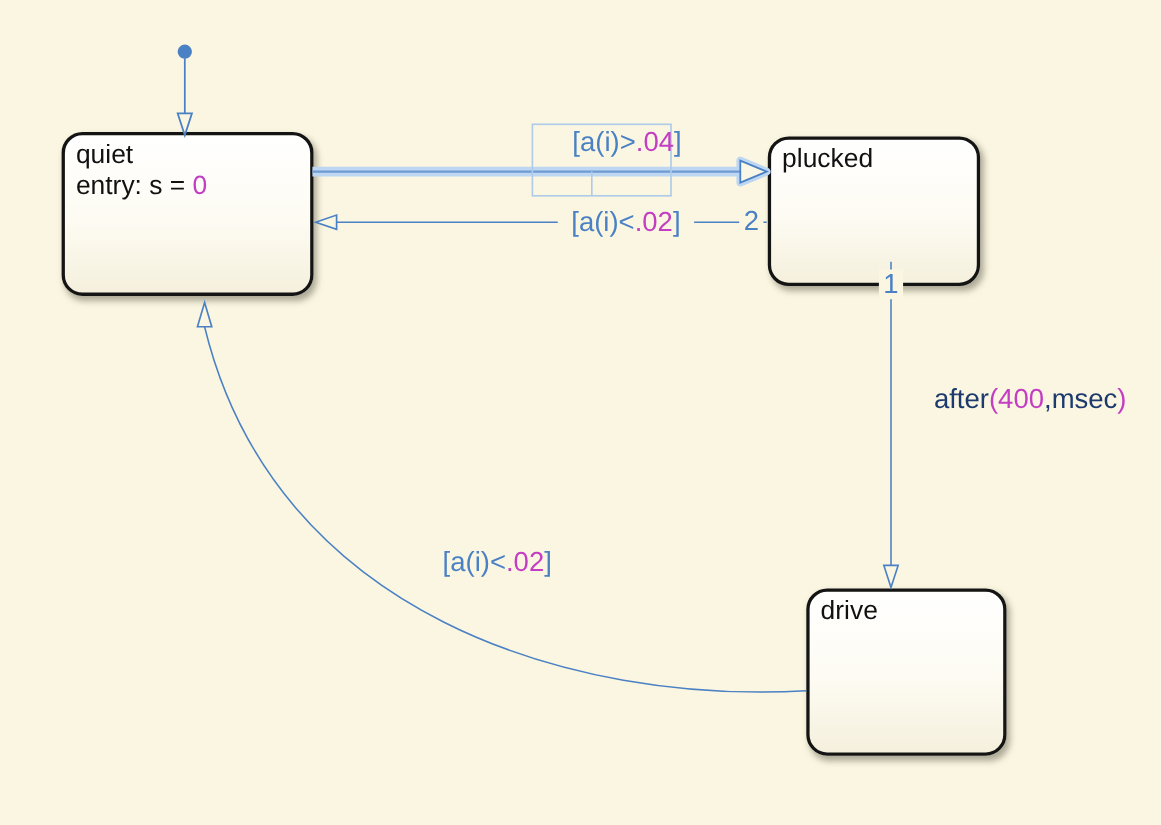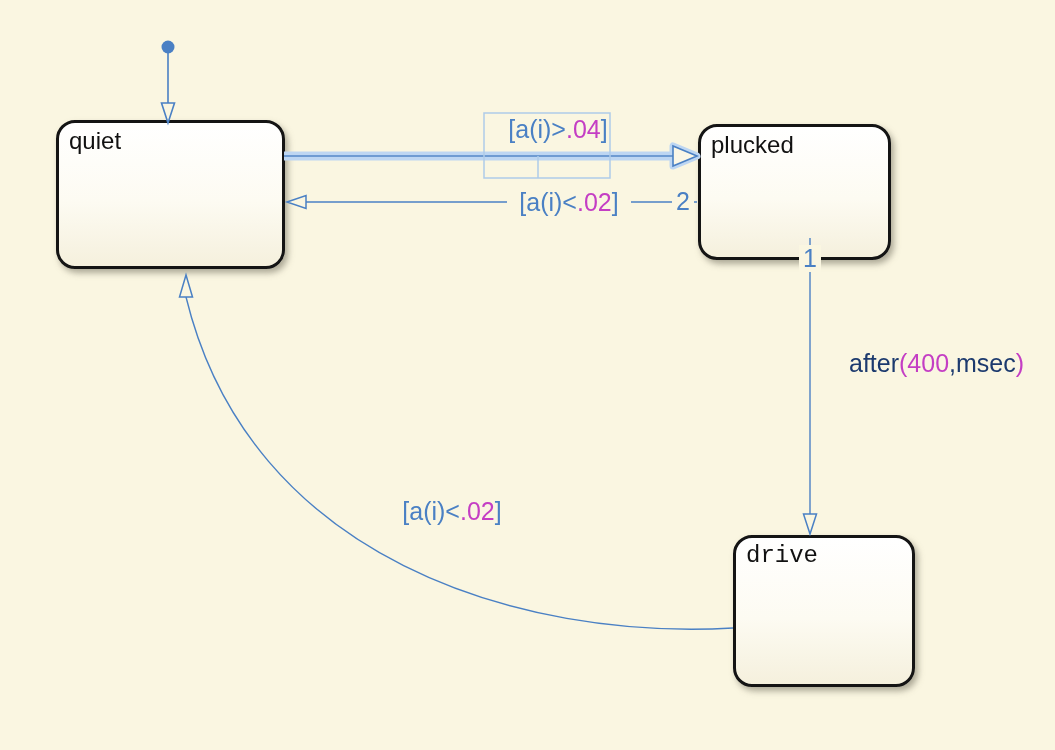--- a/index.html
+++ b/index.html
@@ -36,27 +36,28 @@
   .mask{background:#FAF6E1;}
   svg.tlayer{position:absolute;left:0;top:0;}
 </style>
 </head>
 <body>
 
 <div class="canvas">
 
   <div class="state" style="left:56px;top:120px;width:229px;height:149px;">
     <div>quiet</div>
+    <div><span>entry: s = </span><span class="magenta">0</span></div>
   </div>
 
   <div class="state" style="left:698px;top:124px;width:193px;height:136px;">
     <div>plucked</div>
   </div>
 
-  <div class="state" style="left:733px;top:535px;width:182px;height:152px;font-family:Liberation Mono, monospace;">
+  <div class="state" style="left:733px;top:535px;width:182px;height:152px;">
     <div>drive</div>
   </div>
 
   <svg class="tlayer" width="1055" height="750" viewBox="0 0 1055 750">
 
     <g>
       <circle cx="168" cy="47" r="6.5" fill="#4A80C4"></circle>
       <line x1="168" y1="53" x2="168" y2="103" stroke="#4A80C4" stroke-width="1.6"></line>
       <polygon points="168,123 161.5,103 174.5,103" fill="#FAF6E1" stroke="#4A80C4" stroke-width="1.6"></polygon>
     </g>
@@ -79,21 +80,21 @@
       <line x1="810" y1="238" x2="810" y2="514" stroke="#4A80C4" stroke-width="1.4"></line>
       <polygon points="810,534 803.5,514 816.5,514" fill="#FAF6E1" stroke="#4A80C4" stroke-width="1.5"></polygon>
     </g>
 
     <g>
       <path d="M 733 628 C 520 640 250 560 186 297" fill="none" stroke="#4A80C4" stroke-width="1.4"></path>
       <polygon points="186,275 179.5,297 192.5,297" fill="#FAF6E1" stroke="#4A80C4" stroke-width="1.5"></polygon>
     </g>
   </svg>
 
-  <div class="tlabel" style="left:484px;top:116px;width:104px;padding-left:22px;"><span class="blue">[a(i)&gt;</span><span class="magenta">.04</span><span class="blue">]</span></div>
+  <div class="tlabel" style="left:496px;top:116px;width:104px;padding-left:22px;"><span class="blue">[a(i)&gt;</span><span class="magenta">.04</span><span class="blue">]</span></div>
 
   <div class="tlabel mask" style="left:507px;top:189px;width:124px;"><span class="blue">[a(i)&lt;</span><span class="magenta">.02</span><span class="blue">]</span></div>
 
   <div class="tlabel mask blue" style="left:672px;top:188px;width:22px;">2</div>
 
   <div class="tlabel mask blue" style="left:799px;top:245px;width:22px;">1</div>
 
   <div class="tlabel" style="left:849px;top:350px;text-align:left;"><span class="navy">after</span><span class="magenta">(400</span><span class="navy">,msec</span><span class="magenta">)</span></div>
 
   <div class="tlabel" style="left:379px;top:498px;width:146px;"><span class="blue">[a(i)&lt;</span><span class="magenta">.02</span><span class="blue">]</span></div>

